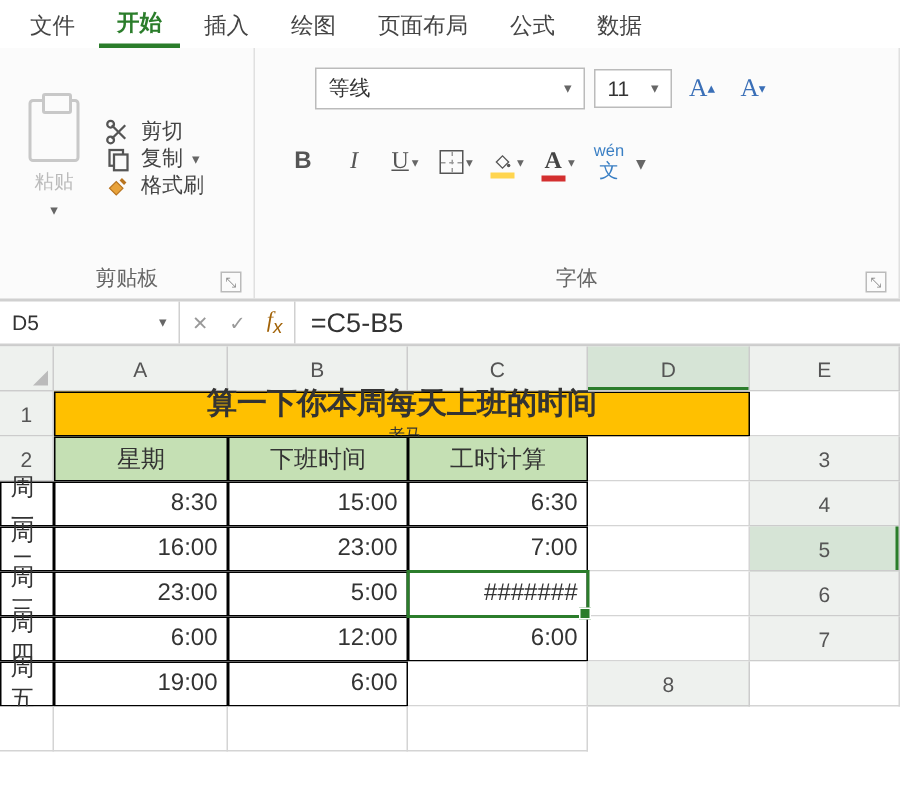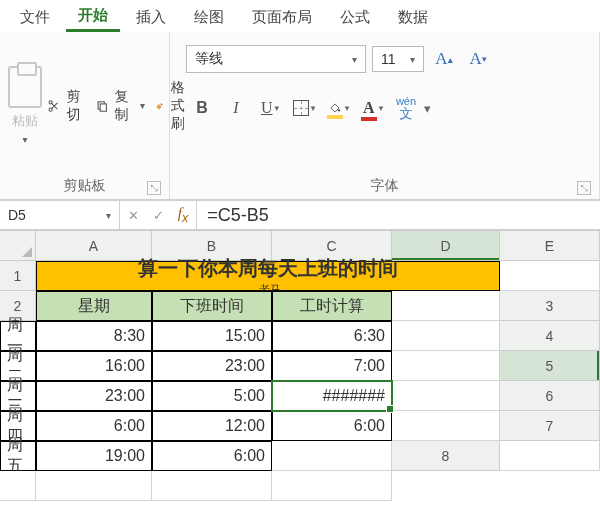--- a/index.html
+++ b/index.html
@@ -14,26 +14,26 @@
   .ribbon { display: flex; height: 168px; background: #fbfbfb; border-bottom: 1px solid #d0d0d0; }
   .group { display: flex; flex-direction: column; border-right: 1px solid #e0e0e0; padding: 4px 8px 2px; }
   .group-body { flex: 1; display: flex; }
   .group-label { text-align: center; font-size: 14px; color: #666; padding: 2px 0; position: relative; }
   .group-label .expand { position: absolute; right: 0; bottom: 2px; width: 14px; height: 14px; border: 1px solid #bbb; font-size: 9px; line-height: 12px; color: #888; }
 
   
   .paste-big { display: flex; flex-direction: column; align-items: center; justify-content: center; width: 56px; gap: 4px; color: #bbb; }
   .paste-icon { width: 34px; height: 42px; border: 2px solid #c8c8c8; border-radius: 3px; position: relative; }
   .paste-icon::before { content: ""; position: absolute; top: -6px; left: 7px; width: 16px; height: 10px; border: 2px solid #c8c8c8; border-radius: 2px; background: #fbfbfb; }
-  .clip-side { display: flex; flex-direction: row; justify-content: center; gap: 10px; padding-left: 6px; }
+  .clip-side { display: flex; flex-direction: column; justify-content: center; padding-left: 6px; }
   .clip-item { display: flex; align-items: center; gap: 6px; font-size: 14px; color: #444; cursor: pointer; }
   .clip-item svg { width: 18px; height: 18px; }
 
   
-  .font-row1 { display: flex; gap: 6px; align-items: center; height: 34px; margin-top: 6px; }
+  .font-row1 { display: flex; gap: 6px; align-items: center; height: 34px; margin-top: 6px; margin-left: 24px; }
   .font-select, .size-select { border: 1px solid #bbb; background: #fff; display: flex; align-items: center; justify-content: space-between; padding: 4px 8px; font-size: 14px; }
   .font-select { width: 180px; }
   .size-select { width: 52px; }
   .chev { font-size: 10px; color: #666; }
   .sizebtn { width: 28px; height: 28px; display: flex; align-items: center; justify-content: center; font-size: 17px; color: #3a6fb7; cursor: pointer; font-family: serif; }
   .sizebtn sup { font-size: 10px; }
   .font-row2 { display: flex; gap: 2px; align-items: center; height: 40px; margin-top: 12px; }
   .fbtn { min-width: 32px; height: 32px; display: flex; align-items: center; justify-content: center; font-size: 16px; cursor: pointer; color: #555; position: relative; }
   .fbtn .dd { font-size: 9px; margin-left: 2px; color: #666; }
   .underline-u { text-decoration: underline; font-family: serif; }

